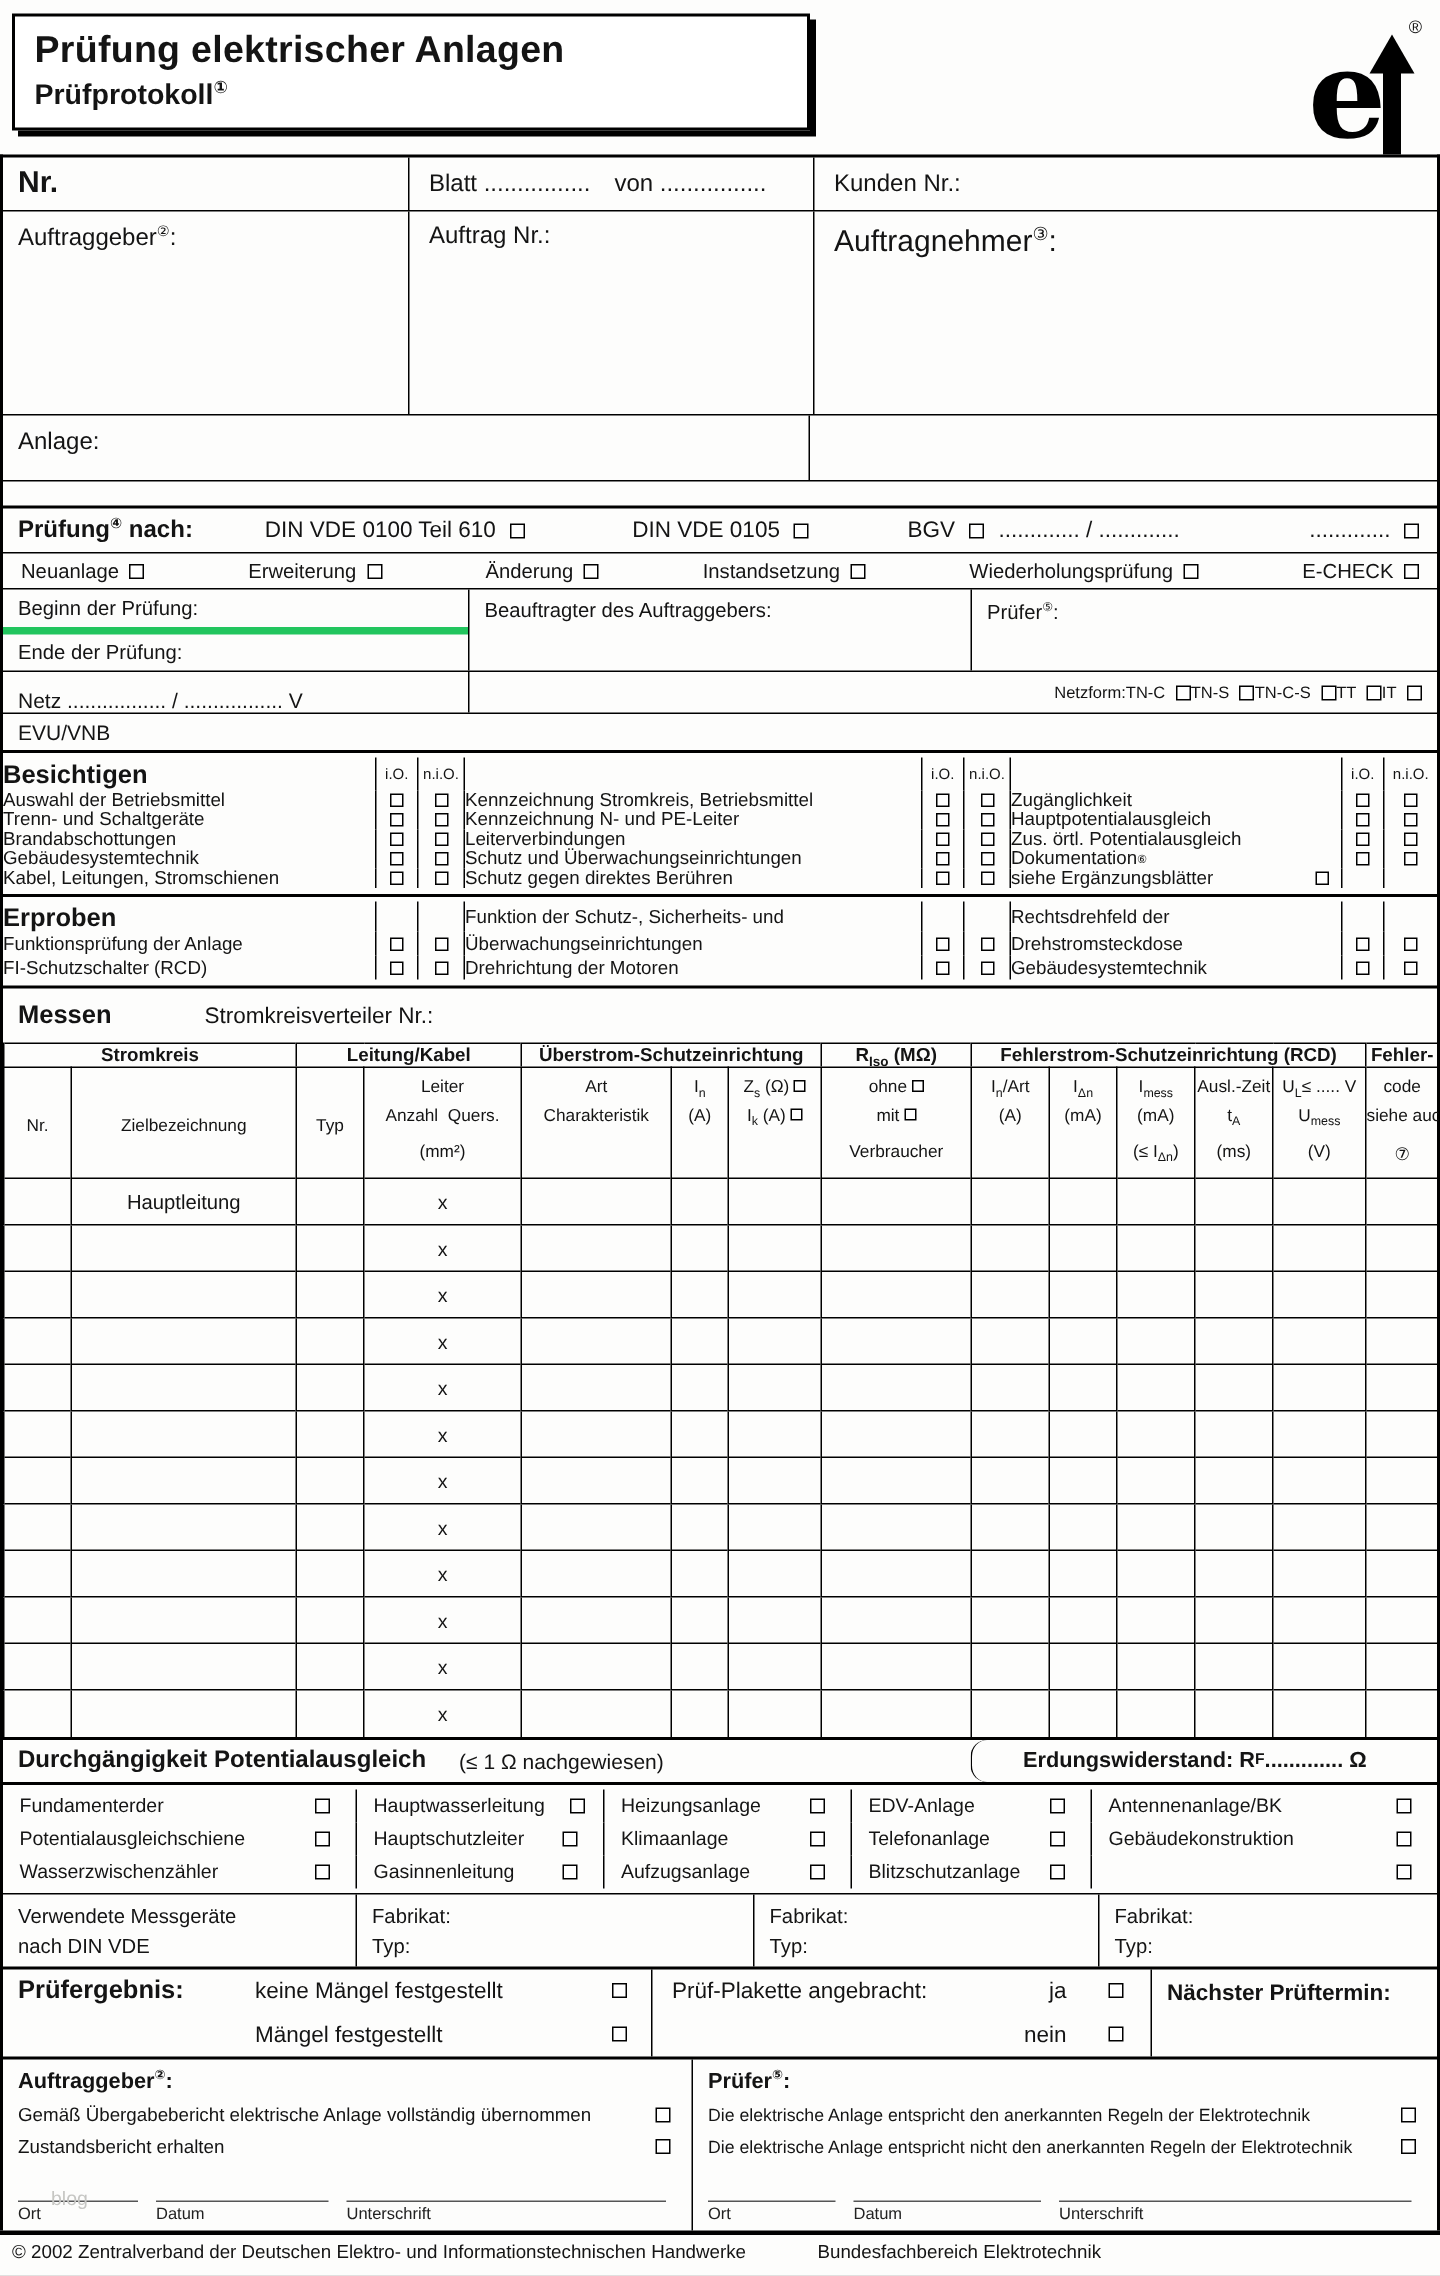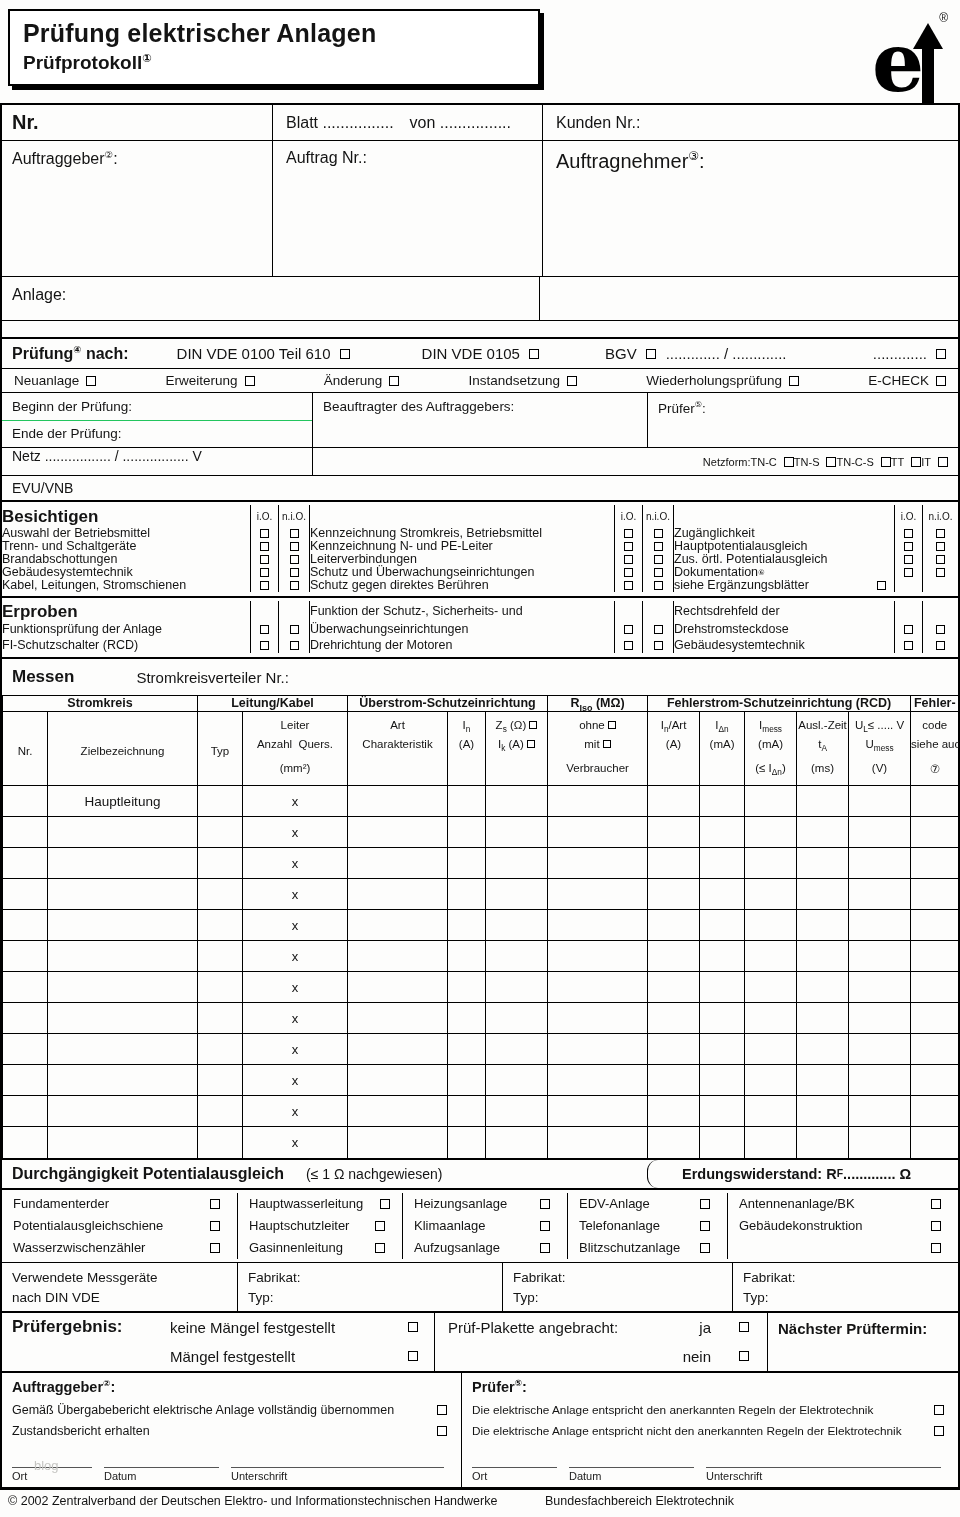--- a/index.html
+++ b/index.html
@@ -41,25 +41,25 @@
   .cC2 { flex:1; }
   .rowGap { height:17px; }
 
   .p1 { height:29px; display:flex; align-items:center; padding:0 8px 0 10px; font-size:15px; white-space:nowrap; }
   .p1 .lbl { font-size:16px; font-weight:bold; }
   .p2 { height:24px; display:flex; align-items:center; justify-content:space-between; padding:0 12px; font-size:13.5px; }
   .it { display:flex; align-items:center; gap:7px; white-space:nowrap; }
   .p3 { height:55px; display:flex; }
   .p3a { width:310px; display:flex; flex-direction:column; }
   .p3a > div { flex:1; display:flex; align-items:center; padding-left:10px; font-size:13.5px; }
-  .p3a > div:first-child { border-bottom:1px solid #22c55e; }
+  .p3a > div:first-child { border-bottom:5px solid #22c55e; }
   .p3b { width:335px; padding:6px 0 0 10px; font-size:13.5px; }
   .p3c { flex:1; padding:6px 0 0 10px; font-size:13.5px; }
   .p4 { height:28px; display:flex; }
-  .p4a { width:310px; display:flex; align-items:flex-start; padding-left:10px; font-size:14px; }
+  .p4a { width:310px; display:flex; align-items:flex-end; padding-left:10px; font-size:14px; }
   .p4b { flex:1; display:flex; align-items:center; justify-content:flex-end; padding:0 10px; font-size:11px; }
   .p5 { height:25px; display:flex; align-items:center; padding-left:10px; font-size:14px; }
 
   
   .chk { padding:3px 0 4px; }
   .chkrow { display:flex; align-items:stretch; }
   .h22 { height:22px; } .h20 { height:20px; } .h16 { height:16px; } .h13 { height:13px; }
   .g { display:flex; }
   .g1 { width:308px; } .g2 { width:364px; } .g3 { flex:1; }
   .glbl { flex:1; display:flex; align-items:center; font-size:12.5px; line-height:1; white-space:nowrap;text-align:right; }

